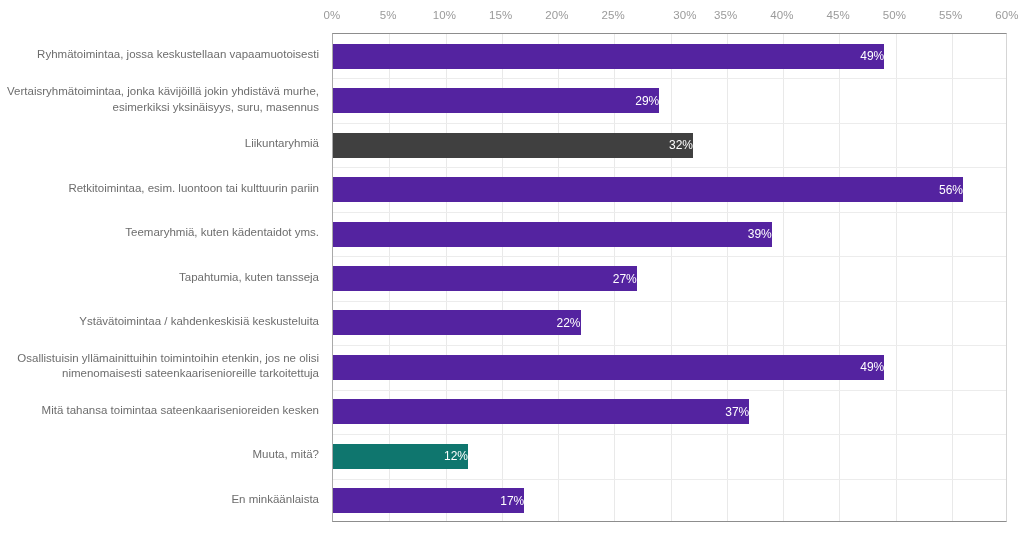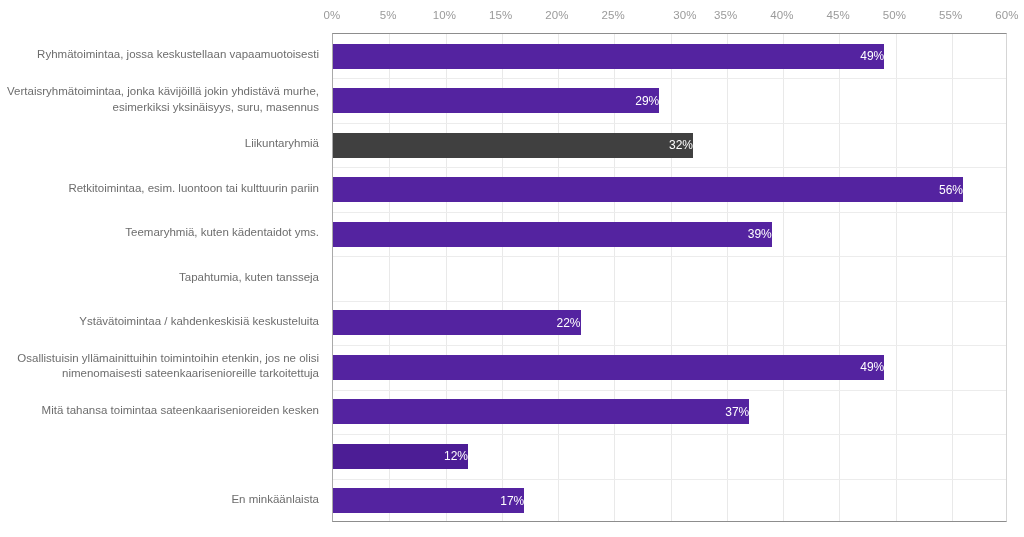--- a/index.html
+++ b/index.html
@@ -141,20 +141,21 @@
       <div class="ylabel" style="color: rgb(109, 109, 109); top: 51.1818px;">Vertaisryhmätoimintaa, jonka kävijöillä jokin yhdistävä murhe,
 esimerkiksi yksinäisyys, suru, masennus</div>
       <div class="ylabel" style="color: rgb(109, 109, 109); top: 103.136px;">Liikuntaryhmiä</div>
       <div class="ylabel" style="color: rgb(109, 109, 109); top: 147.591px;">Retkitoimintaa, esim. luontoon tai kulttuurin pariin</div>
       <div class="ylabel" style="color: rgb(109, 109, 109); top: 236.5px;">Tapahtumia, kuten tansseja</div>
       <div class="ylabel" style="color: rgb(109, 109, 109); top: 192.045px;">Teemaryhmiä, kuten kädentaidot yms.</div>
       <div class="ylabel" style="color: rgb(109, 109, 109); top: 280.955px;">Ystävätoimintaa / kahdenkeskisiä keskusteluita</div>
       <div class="ylabel" style="color: rgb(109, 109, 109); top: 317.909px;">Osallistuisin yllämainittuihin toimintoihin etenkin, jos ne olisi
 nimenomaisesti sateenkaarisenioreille tarkoitettuja</div>
       <div class="ylabel" style="color: rgb(109, 109, 109); top: 369.864px;">Mitä tahansa toimintaa sateenkaarisenioreiden kesken</div>
+      <div class="ylabel" style="color: rgb(109, 109, 109); top: 414.318px;">Muuta, mitä?</div>
       <div class="ylabel" style="color: rgb(109, 109, 109); top: 458.773px;">En minkäänlaista</div>
     </div>
 
   <div id="plot">
     <div id="gridlines">
         <div class="vgrid" style="left: 56.25px;"></div>
         <div class="vgrid" style="left: 112.5px;"></div>
         <div class="vgrid" style="left: 168.75px;"></div>
         <div class="vgrid" style="left: 225px;"></div>
         <div class="vgrid" style="left: 281.25px;"></div>
@@ -184,30 +185,33 @@
         </div>
         <div class="bar" style="top: 98.6364px; height: 25px; width: 360px; background: #404040;">
           <span class="bar-value" style="color: rgb(255, 255, 255);">32%</span>
         </div>
         <div class="bar" style="top: 143.091px; height: 25px; width: 630px; background: rgb(84, 35, 160);">
           <span class="bar-value" style="color: rgb(255, 255, 255);">56%</span>
         </div>
         <div class="bar" style="top: 187.545px; height: 25px; width: 438.75px; background: rgb(84, 35, 160);">
           <span class="bar-value" style="color: rgb(255, 255, 255);">39%</span>
         </div>
+        <div class="bar" style="top: 232px; height: 25px; width: 303.75px; background: rgb(84, 35, 160);">
+          <span class="bar-value" style="color: rgb(255, 255, 255);">27%</span>
+        </div>
         <div class="bar" style="top: 276.455px; height: 25px; width: 247.5px; background: rgb(84, 35, 160); padding-left: 16px;">
           <span class="bar-value" style="color: rgb(255, 255, 255);">22%</span>
         </div>
         <div class="bar" style="top: 320.909px; height: 25px; width: 551.25px; background: rgb(84, 35, 160);">
           <span class="bar-value" style="color: rgb(255, 255, 255);">49%</span>
         </div>
         <div class="bar" style="top: 365.364px; height: 25px; width: 416.25px; background: rgb(84, 35, 160);">
           <span class="bar-value" style="color: rgb(255, 255, 255);">37%</span>
         </div>
-        <div class="bar" style="top: 409.818px; height: 25px; width: 135px; background: #4c1d95;">
+        <div class="bar" style="top: 409.818px; height: 25px; width: 135px; background: #0f766e;">
           <span class="bar-value" style="color: rgb(255, 255, 255);">12%</span>
         </div>
         <div class="bar" style="top: 454.273px; height: 25px; width: 191.25px; background: rgb(84, 35, 160);">
           <span class="bar-value" style="color: rgb(255, 255, 255);">17%</span>
         </div>
       </div>
   </div>
 
 </div>
 

